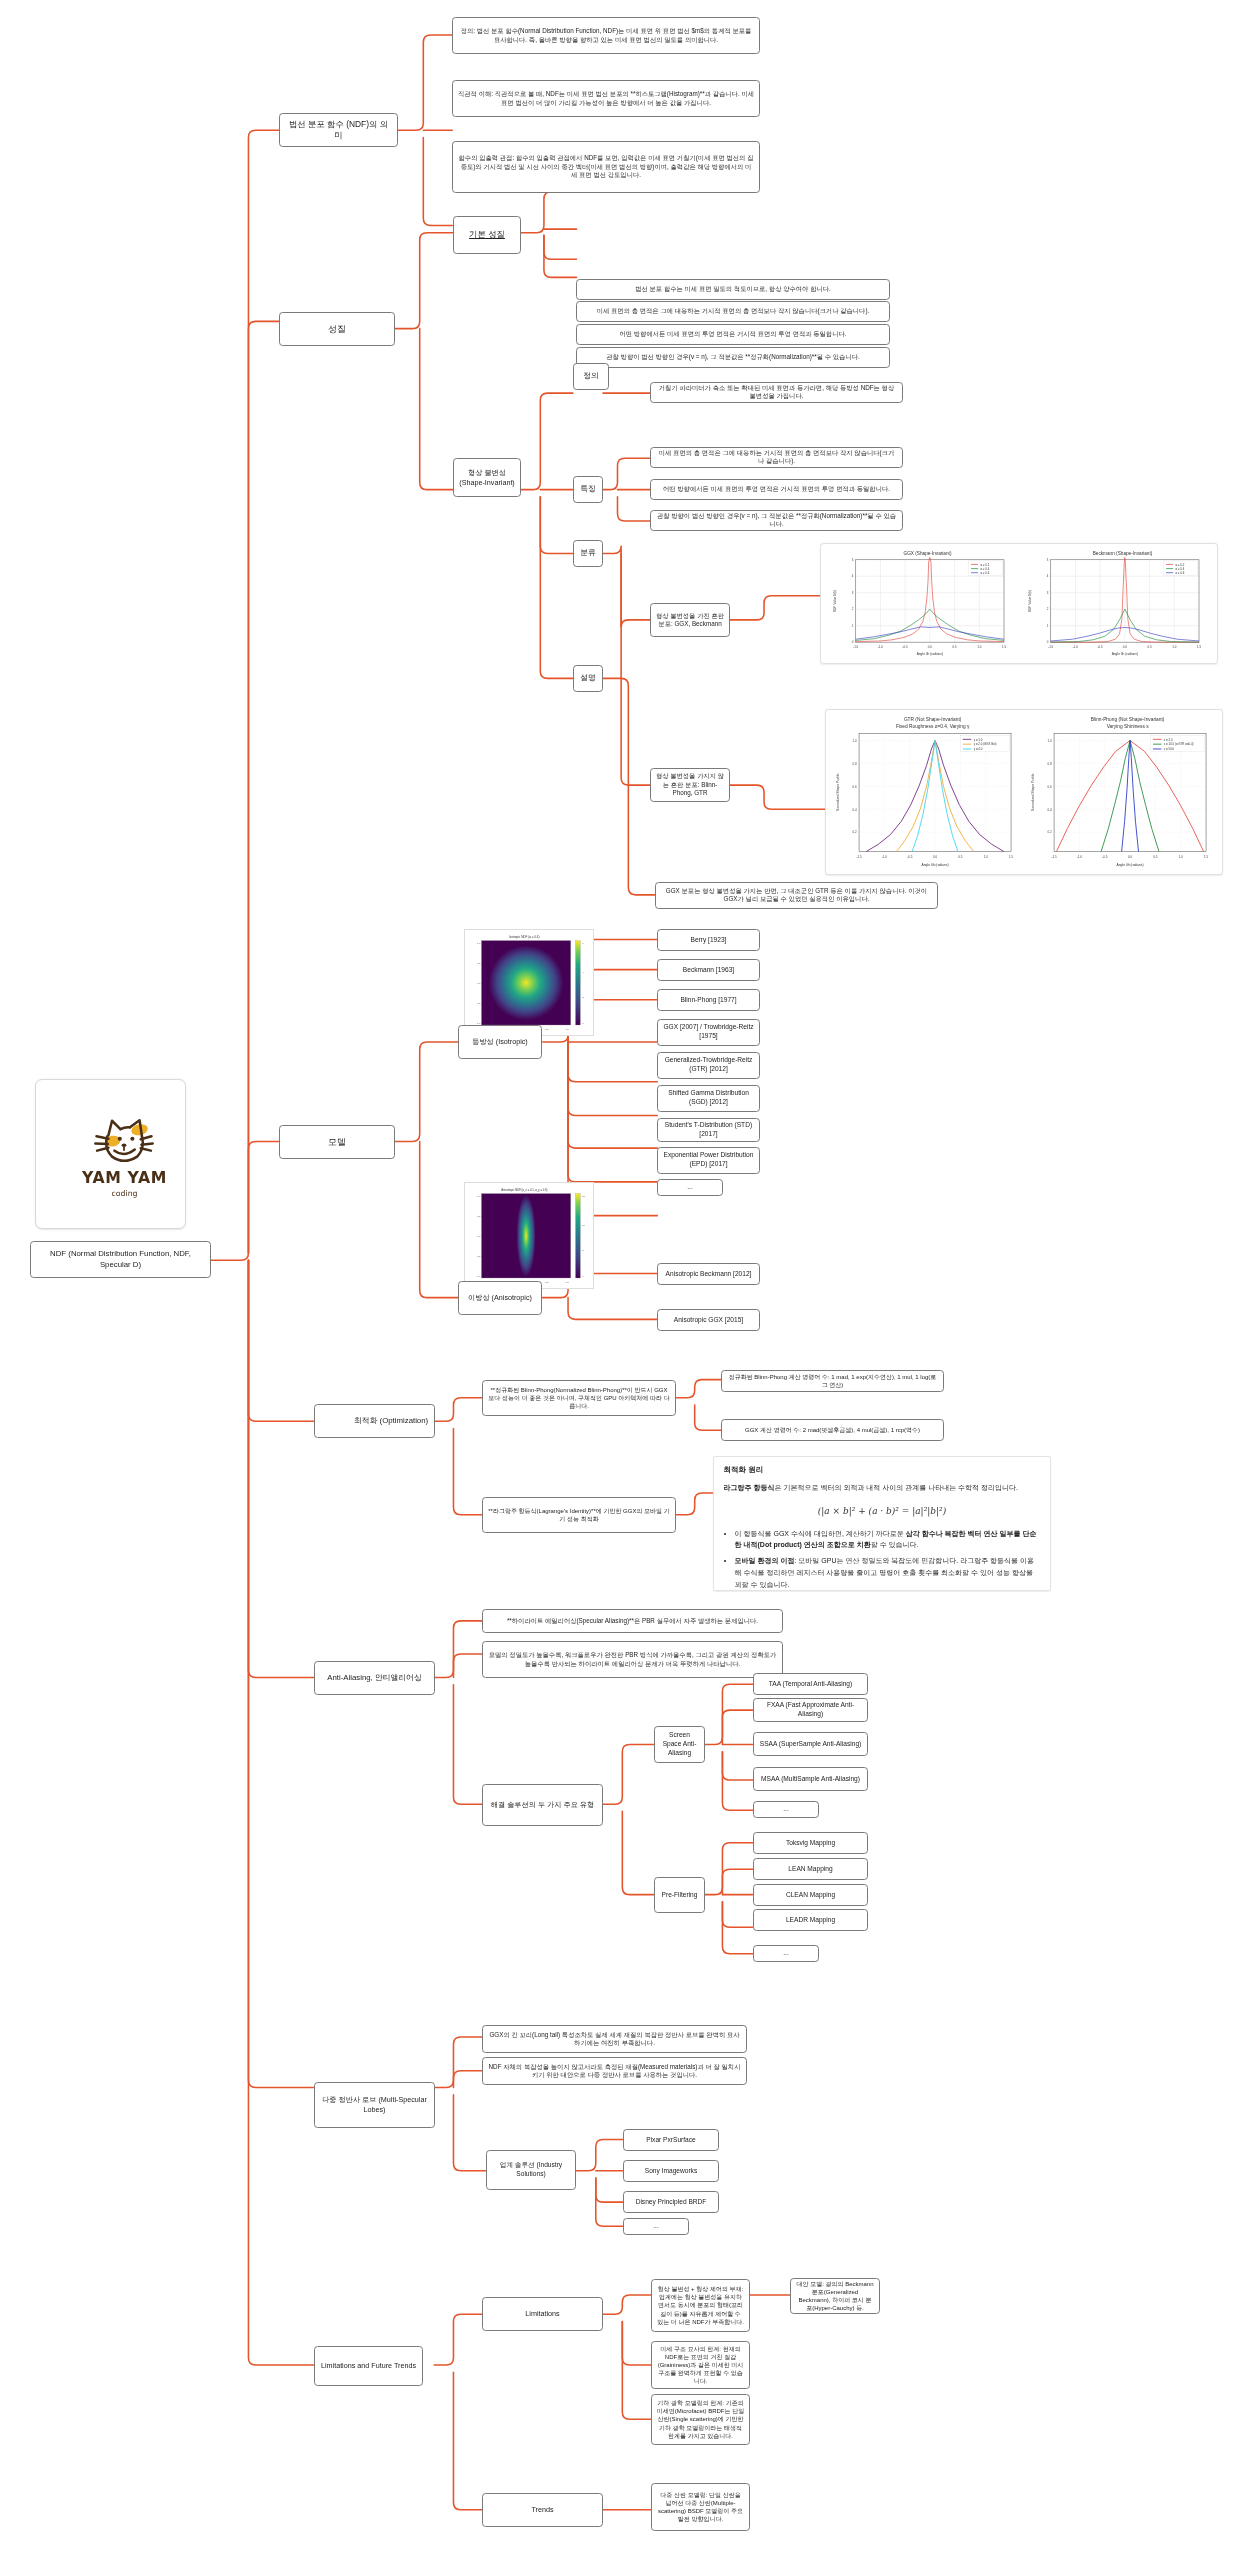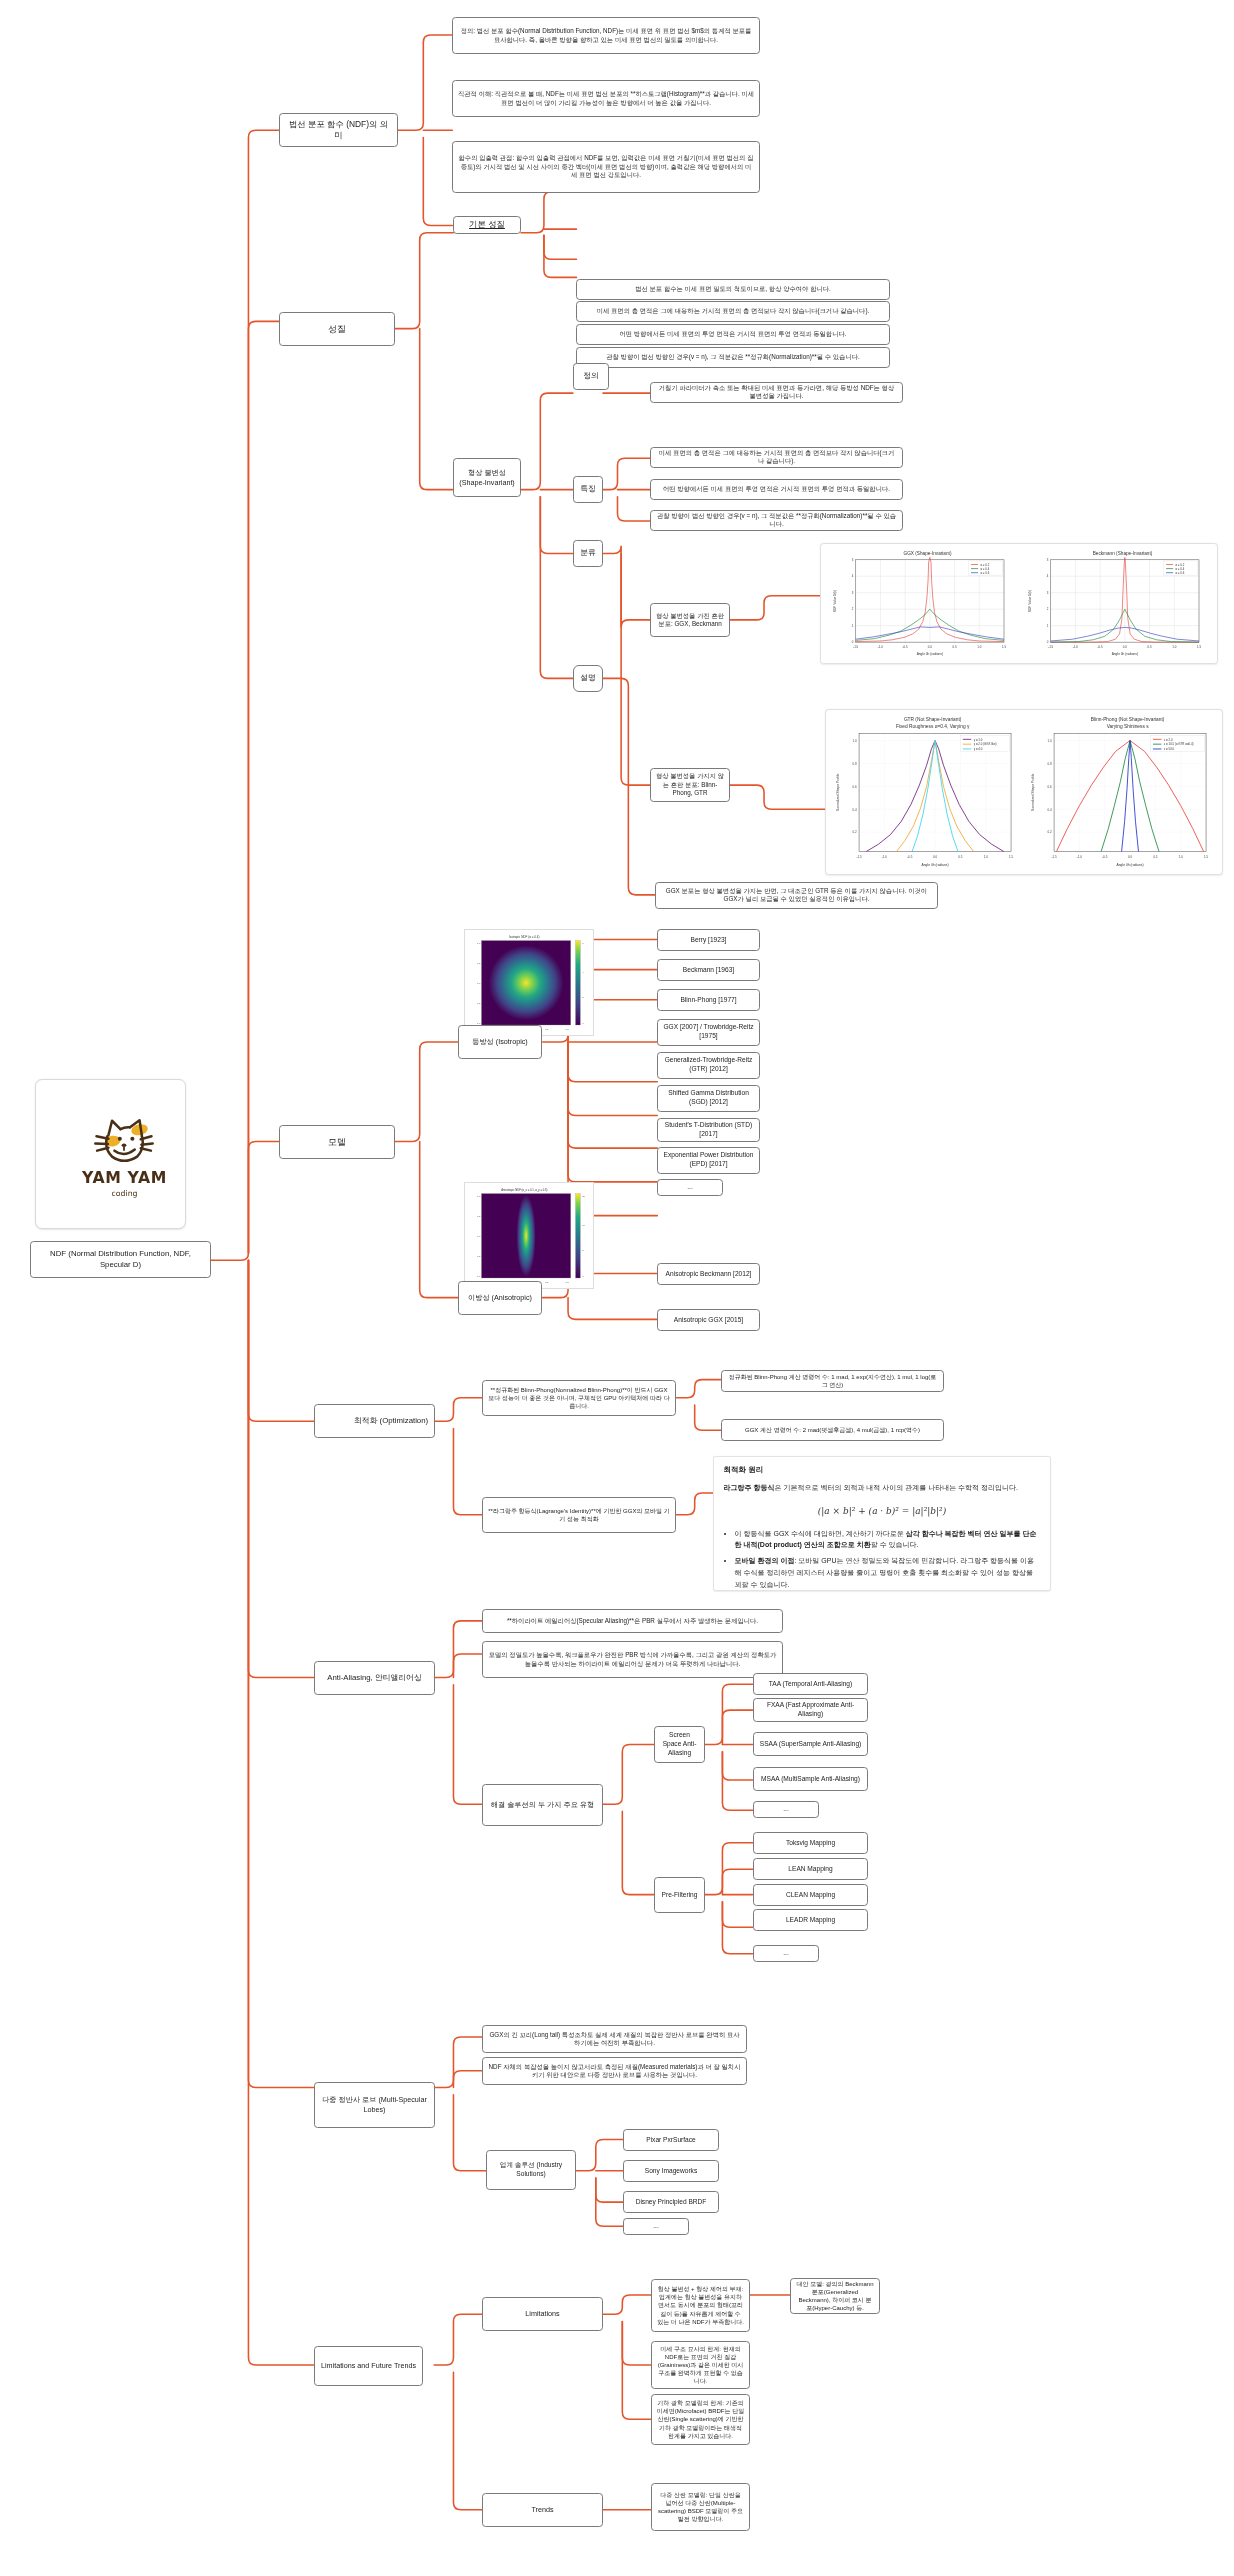--- a/index.html
+++ b/index.html
@@ -265,21 +265,21 @@
     <span>직관적 이해: 직관적으로 볼 때, NDF는 미세 표면 법선 분포의 **히스토그램(Histogram)**과 같습니다. 미세 표면 법선이 더 많이 가리킬 가능성이 높은 방향에서 더 높은 값을 가집니다.</span>
   </div>
   <div class="node leaf" style="left:452px; top:141px; width:308px; height:52px; font-size:6.3px;">
     <span>함수의 입출력 관점: 함수의 입출력 관점에서 NDF를 보면, 입력값은 미세 표면 거칠기(미세 표면 법선의 집중도)와 거시적 법선 및 시선 사이의 중간 벡터(미세 표면 법선의 방향)이며, 출력값은 해당 방향에서의 미세 표면 법선 강도입니다.</span>
   </div>
 
   <div class="node big" style="left:279px; top:312px; width:116px; height:34px;">
     <span>성질</span>
   </div>
 
-  <div class="node mid" style="left:453px; top:216px; width:68px; height:18px;text-decoration:underline;">
+  <div class="node mid" style="left:453px; top:216px; width:68px; height:38px;text-decoration:underline;">
     <span>기본 성질</span>
   </div>
   <div class="node leaf" style="left:576px; top:279px; width:314px; height:20.5px; font-size:6.3px;">
     <span>법선 분포 함수는 미세 표면 밀도의 척도이므로, 항상 양수여야 합니다.</span>
   </div>
   <div class="node leaf" style="left:576px; top:301px; width:314px; height:20.5px; font-size:6.3px;">
     <span>미세 표면의 총 면적은 그에 대응하는 거시적 표면의 총 면적보다 작지 않습니다(크거나 같습니다).</span>
   </div>
   <div class="node leaf" style="left:576px; top:324px; width:314px; height:20.5px; font-size:6.3px;">
     <span>어떤 방향에서든 미세 표면의 투영 면적은 거시적 표면의 투영 면적과 동일합니다.</span>
@@ -315,21 +315,21 @@
   <div class="node leaf" style="left:573px; top:540px; width:30px; height:26.5px;">
     <span>분류</span>
   </div>
   <div class="node leaf" style="left:650px; top:603px; width:80px; height:34px; font-size:6.3px;">
     <span>형상 불변성을 가진 흔한 분포: GGX, Beckmann</span>
   </div>
   <div class="node leaf" style="left:650px; top:768px; width:80px; height:34px; font-size:6.3px;">
     <span>형상 불변성을 가지지 않는 흔한 분포: Blinn-Phong, GTR</span>
   </div>
 
-  <div class="node leaf" style="left:573px; top:665px; width:30px; height:26.5px;border-radius:6px;">
+  <div class="node leaf" style="left:573px; top:665px; width:30px; height:26.5px;">
     <span>설명</span>
   </div>
   <div class="node leaf" style="left:655px; top:882px; width:283px; height:26.5px; font-size:6.3px;">
     <span>GGX 분포는 형상 불변성을 가지는 반면, 그 대조군인 GTR 등은 이를 가지지 않습니다. 이것이 GGX가 널리 보급될 수 있었던 실용적인 이유입니다.</span>
   </div>
 
   <div class="chartcard" style="left:820px; top:543px; width:398px; height:121px;">
     <div class="plotbox">
       <svg viewBox="0 0 320 190">
         <text x="170" y="12" font-size="8" text-anchor="middle" fill="#333">GGX (Shape-Invariant)</text>

